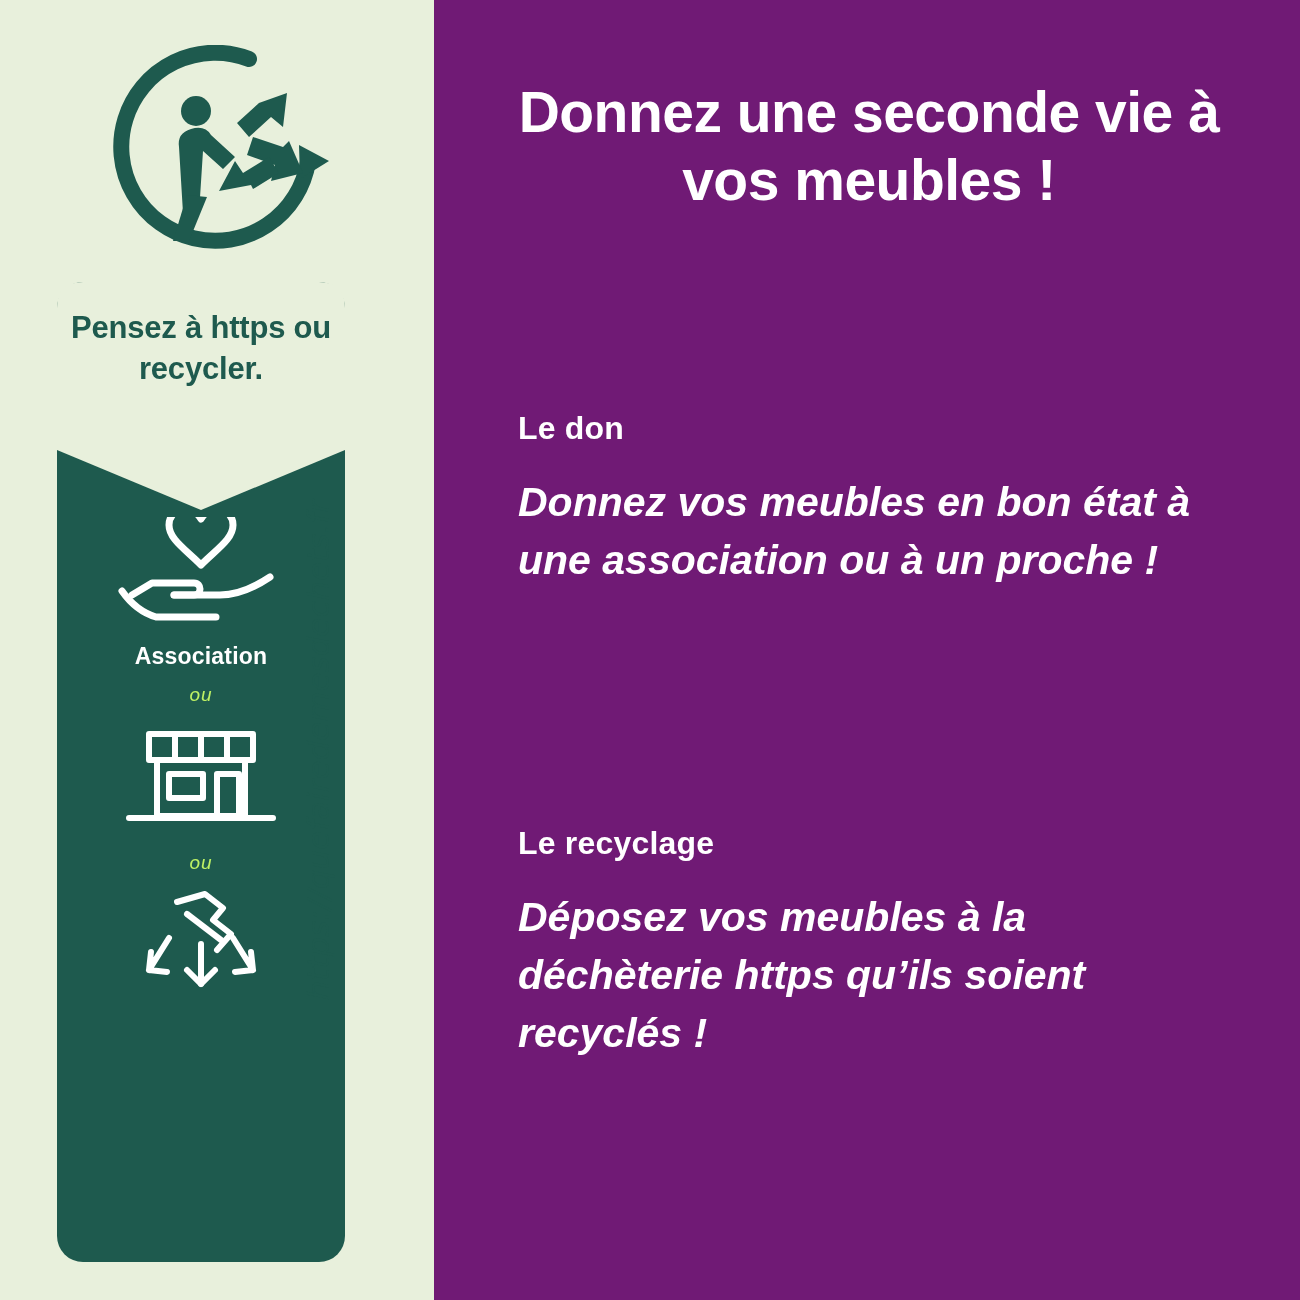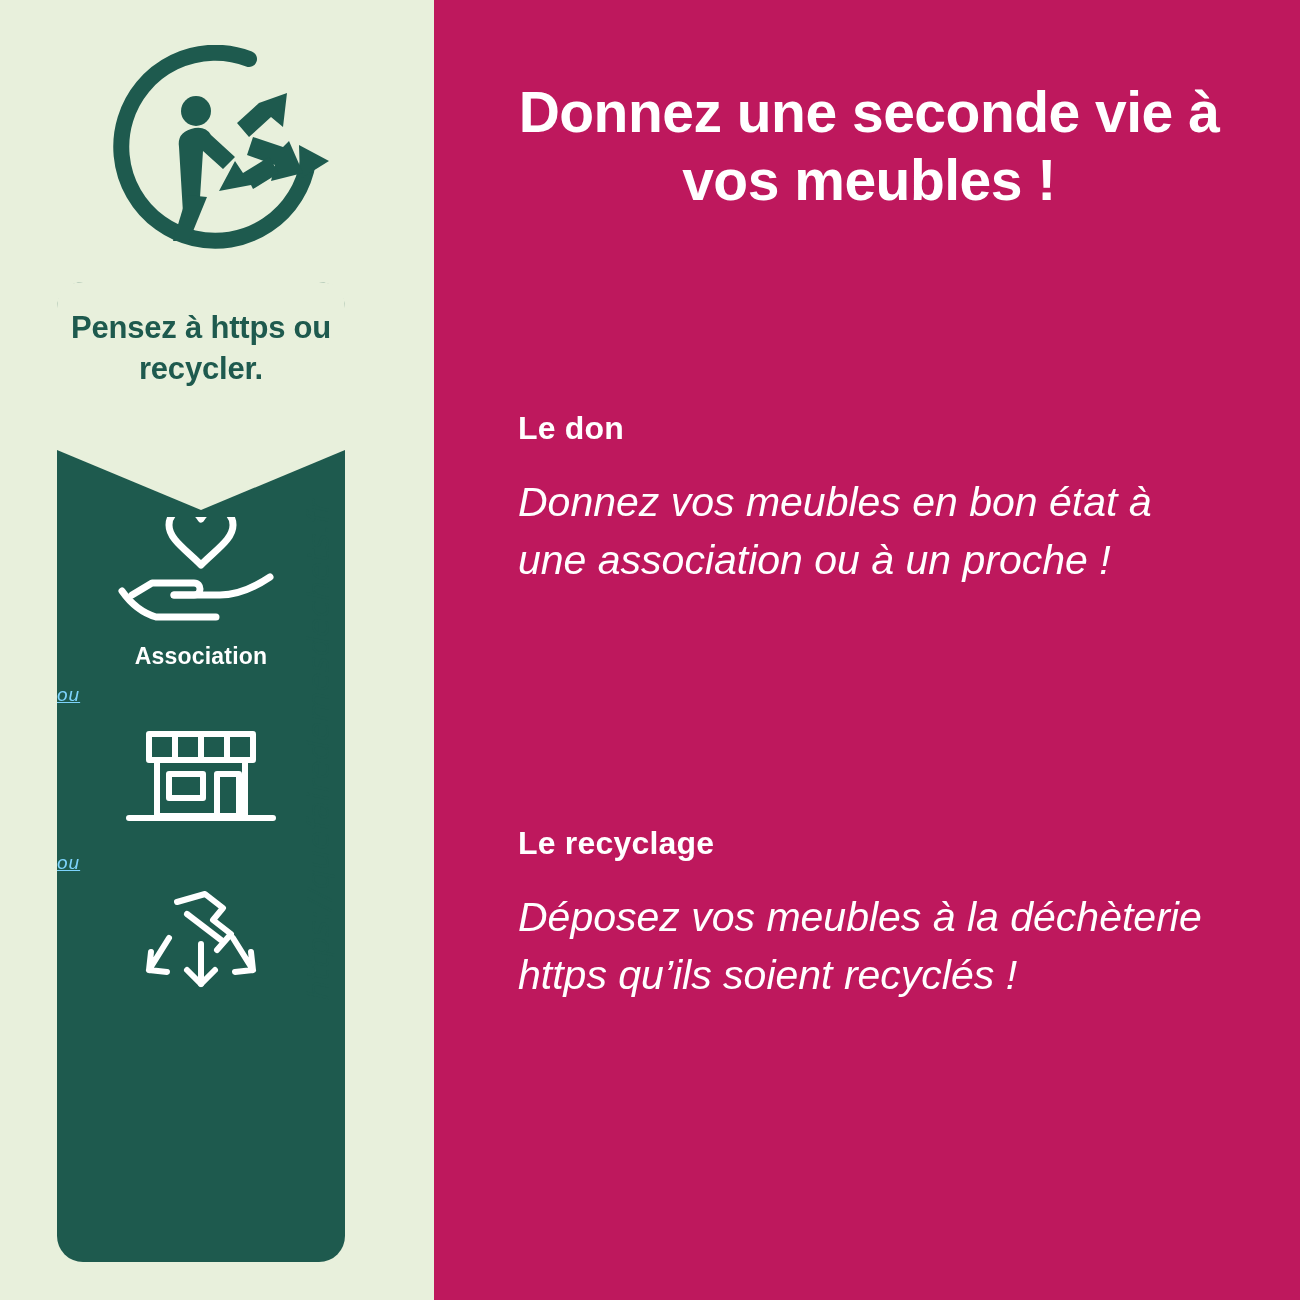--- a/index.html
+++ b/index.html
@@ -84,48 +84,47 @@
     margin: 0 auto;
   }
   .step-label {
     font-size: 23px;
     font-weight: bold;
     letter-spacing: 0.2px;
     margin-top: 12px;
   }
   .ou {
     width: 288px;
-    text-align: left;
-    color: #7dd3fc;
+    text-align: center;
+    color: #bef264;
     font-size: 19px;
     font-style: italic;
     margin: 14px 0 10px 0;
     letter-spacing: 1px;
-    text-decoration: underline;
   }
   
   .url-vertical {
     position: absolute;
     left: 300px;
     top: 500px;
     transform-origin: left top;
     transform: rotate(-90deg) translate(-100%, 0);
     color: #1e5a4e;
     font-size: 31px;
     font-style: italic;
     font-weight: 500;
     white-space: nowrap;
     font-family: "DejaVu Sans", sans-serif;
   }
   
   .right-panel {
     position: relative;
     flex: 1 1 auto;
     height: 1300px;
-    background: #be185d;
+    background: #701a75;
   }
   .headline {
     position: absolute;
     left: 40px;
     top: 78px;
     width: 790px;
     text-align: center;
     color: #ffffff;
     font-size: 57px;
     font-weight: bold;
@@ -143,21 +142,21 @@
   .section-title {
     font-size: 32px;
     font-weight: bold;
     letter-spacing: 0.2px;
   }
   .section-body {
     margin-top: 26px;
     font-size: 41px;
     font-style: italic;
     line-height: 1.42;
-    font-weight: 400;
+    font-weight: 700;
   }
 </style>
 </head>
 <body>
 
 <div class="poster">
 
   <div class="left-panel">
 
     <div class="logo">

